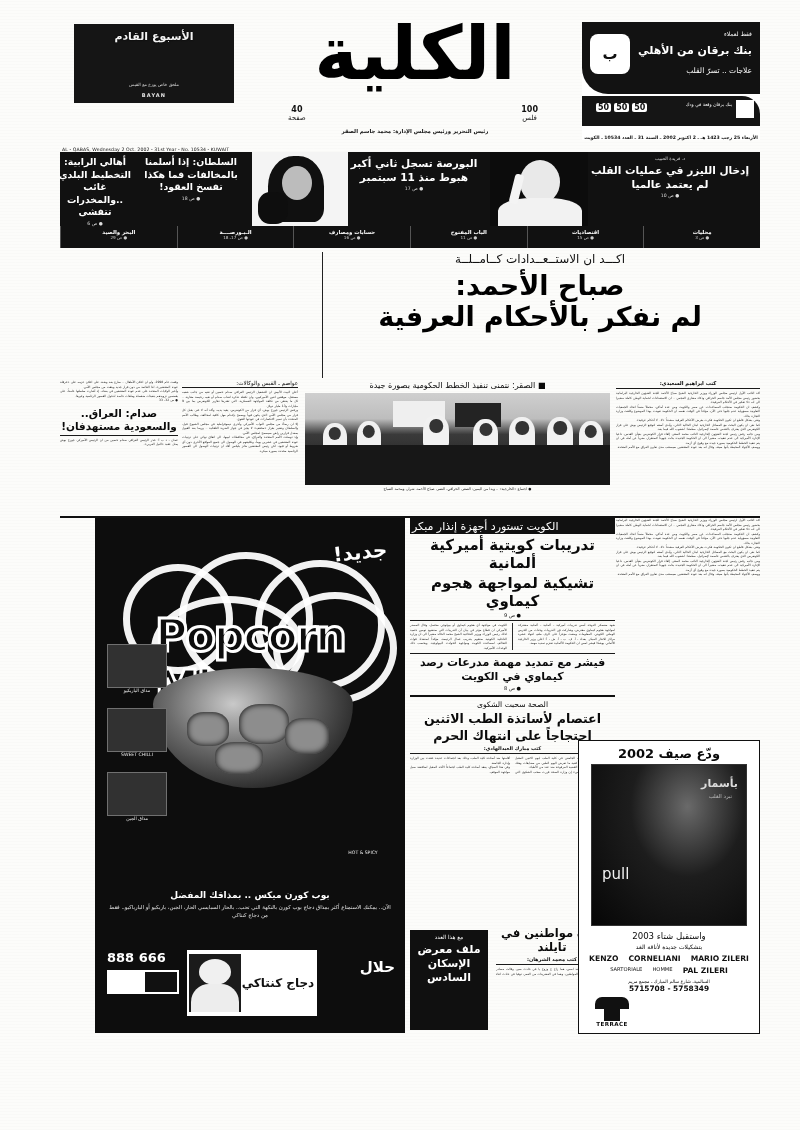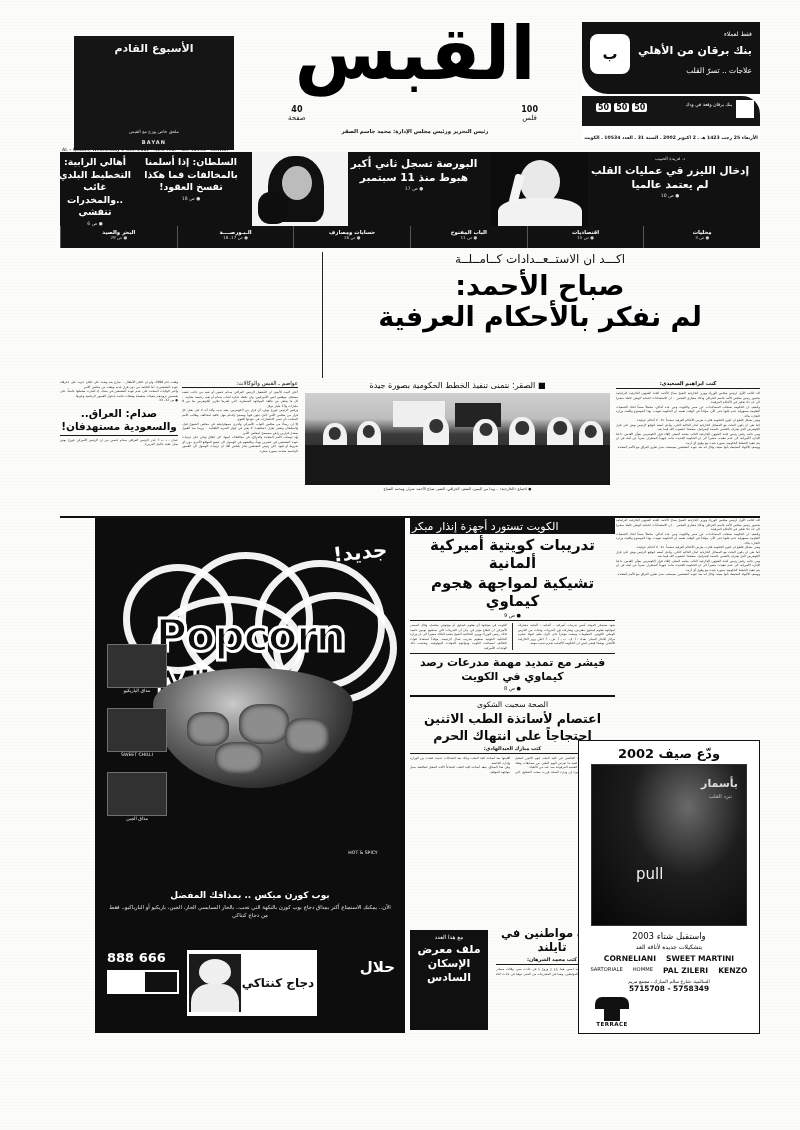--- a/index.html
+++ b/index.html
@@ -32,22 +32,22 @@
       repeating-linear-gradient(-35deg, rgba(255,255,255,.07) 0 3px, rgba(0,0,0,.12) 3px 6px),
       #2b2b2b;
   }
   .bodytex{
     font-size:3.05px;line-height:4.5px;text-align:justify;color:#1d1d1d;
     letter-spacing:0;word-spacing:.3px;
   }
   
   #masthead{position:absolute;left:60px;top:12px;width:700px;height:140px;}
   #flagbox-left{
-    position:absolute;left:14px;top:12px;width:160px;height:114px;
-    background:#151515;overflow:hidden;margin-top:12px;
+    position:absolute;left:14px;top:12px;width:160px;height:79px;
+    background:#151515;overflow:hidden;
   }
   #flagbox-left .ftitle{
     position:absolute;top:6px;right:6px;left:6px;text-align:center;
     color:#f4f4f4;font-size:11px;font-weight:bold;
     text-shadow:0 0 2px #000;
   }
   #flagbox-left .fsub{
     position:absolute;bottom:16px;right:6px;left:6px;text-align:center;
     color:#d8d8d8;font-size:4.4px;
   }
@@ -225,21 +225,21 @@
     position:absolute;right:0;top:222px;width:180px;height:292px;border:1px solid #111;background:#fff;
   }
   #terrace .t1{text-align:center;font-size:13px;font-weight:bold;margin:5px 0 3px;}
   #terrace .pic{
     margin:0 12px;height:160px;background:
       radial-gradient(ellipse at 62% 26%, #6a6a6a 0%, #1d1d1d 42%, #060606 100%);
     position:relative;overflow:hidden;border:1px solid #333;
   }
   #terrace .pic .brandtop{position:absolute;right:8px;top:12px;color:#dcdcdc;font-size:11px;font-weight:bold;}
   #terrace .pic .brandsub{position:absolute;right:14px;top:28px;color:#bdbdbd;font-size:5.4px;}
-  #terrace .pic .pull{position:absolute;left:10px;bottom:42px;color:#f0f0f0;font-size:15px;direction:ltr;margin-left:34px;}
+  #terrace .pic .pull{position:absolute;left:10px;bottom:42px;color:#f0f0f0;font-size:15px;direction:ltr;}
   #terrace .t2{text-align:center;font-size:8.6px;font-weight:normal;margin:5px 0 0;}
   #terrace .t3{text-align:center;font-size:6px;margin:2px 0 4px;}
   #terrace .brands{display:flex;flex-wrap:wrap;justify-content:center;gap:3px 10px;margin:4px 6px;}
   #terrace .brands span{font-size:7.6px;font-weight:bold;direction:ltr;color:#111;}
   #terrace .brands span.sm{font-size:5.2px;font-weight:normal;}
   #terrace .addr{text-align:center;font-size:4.6px;margin-top:3px;}
   #terrace .tel{text-align:center;font-size:7.4px;font-weight:bold;direction:ltr;}
   #terrace .tlogo{
     position:absolute;left:10px;bottom:6px;width:46px;text-align:center;
   }
@@ -263,21 +263,21 @@
 
   <div id="masthead">
 
     <div id="flagbox-left" class="noise">
       <div class="ftitle">الأسبوع القادم</div>
       <div class="fsub">ملحق خاص يوزع مع القبس</div>
       <div class="fbrand">BAYAN</div>
     </div>
 
     <div id="nameplate">
-      <div class="logo">القبس</div>
+      <div class="logo">الكلية</div>
       <div class="price-l">
         <b>40</b>
         <span>صفحة</span>
       </div>
       <div class="price-r">
         <b>100</b>
         <span>فلس</span>
       </div>
       <div class="chief">رئيس التحرير ورئيس مجلس الإدارة: محمد جاسم الصقر</div>
     </div>
@@ -542,21 +542,21 @@
     <div id="terrace">
       <div class="t1">ودّع صيف 2002</div>
       <div class="pic noise">
         <div class="brandtop">بأسمار</div>
         <div class="brandsub">تبرد القلب</div>
         <div class="pull">pull</div>
       </div>
       <div class="t2">واستقبل شتاء 2003</div>
       <div class="t3">بتشكيلات جديدة لأناقة الغد</div>
       <div class="brands">
-        <span>SWEET MARTINI</span>
+        <span>MARIO ZILERI</span>
         <span>CORNELIANI</span>
         <span>KENZO</span>
         <span>PAL ZILERI</span>
         <span class="sm">HOMME</span>
         <span class="sm">SARTORIALE</span>
       </div>
       <div class="addr">السالمية، شارع سالم المبارك ـ مجمع مريم</div>
       <div class="tel">5715708 - 5758349</div>
       <div class="tlogo">
         <div class="cap"></div>

